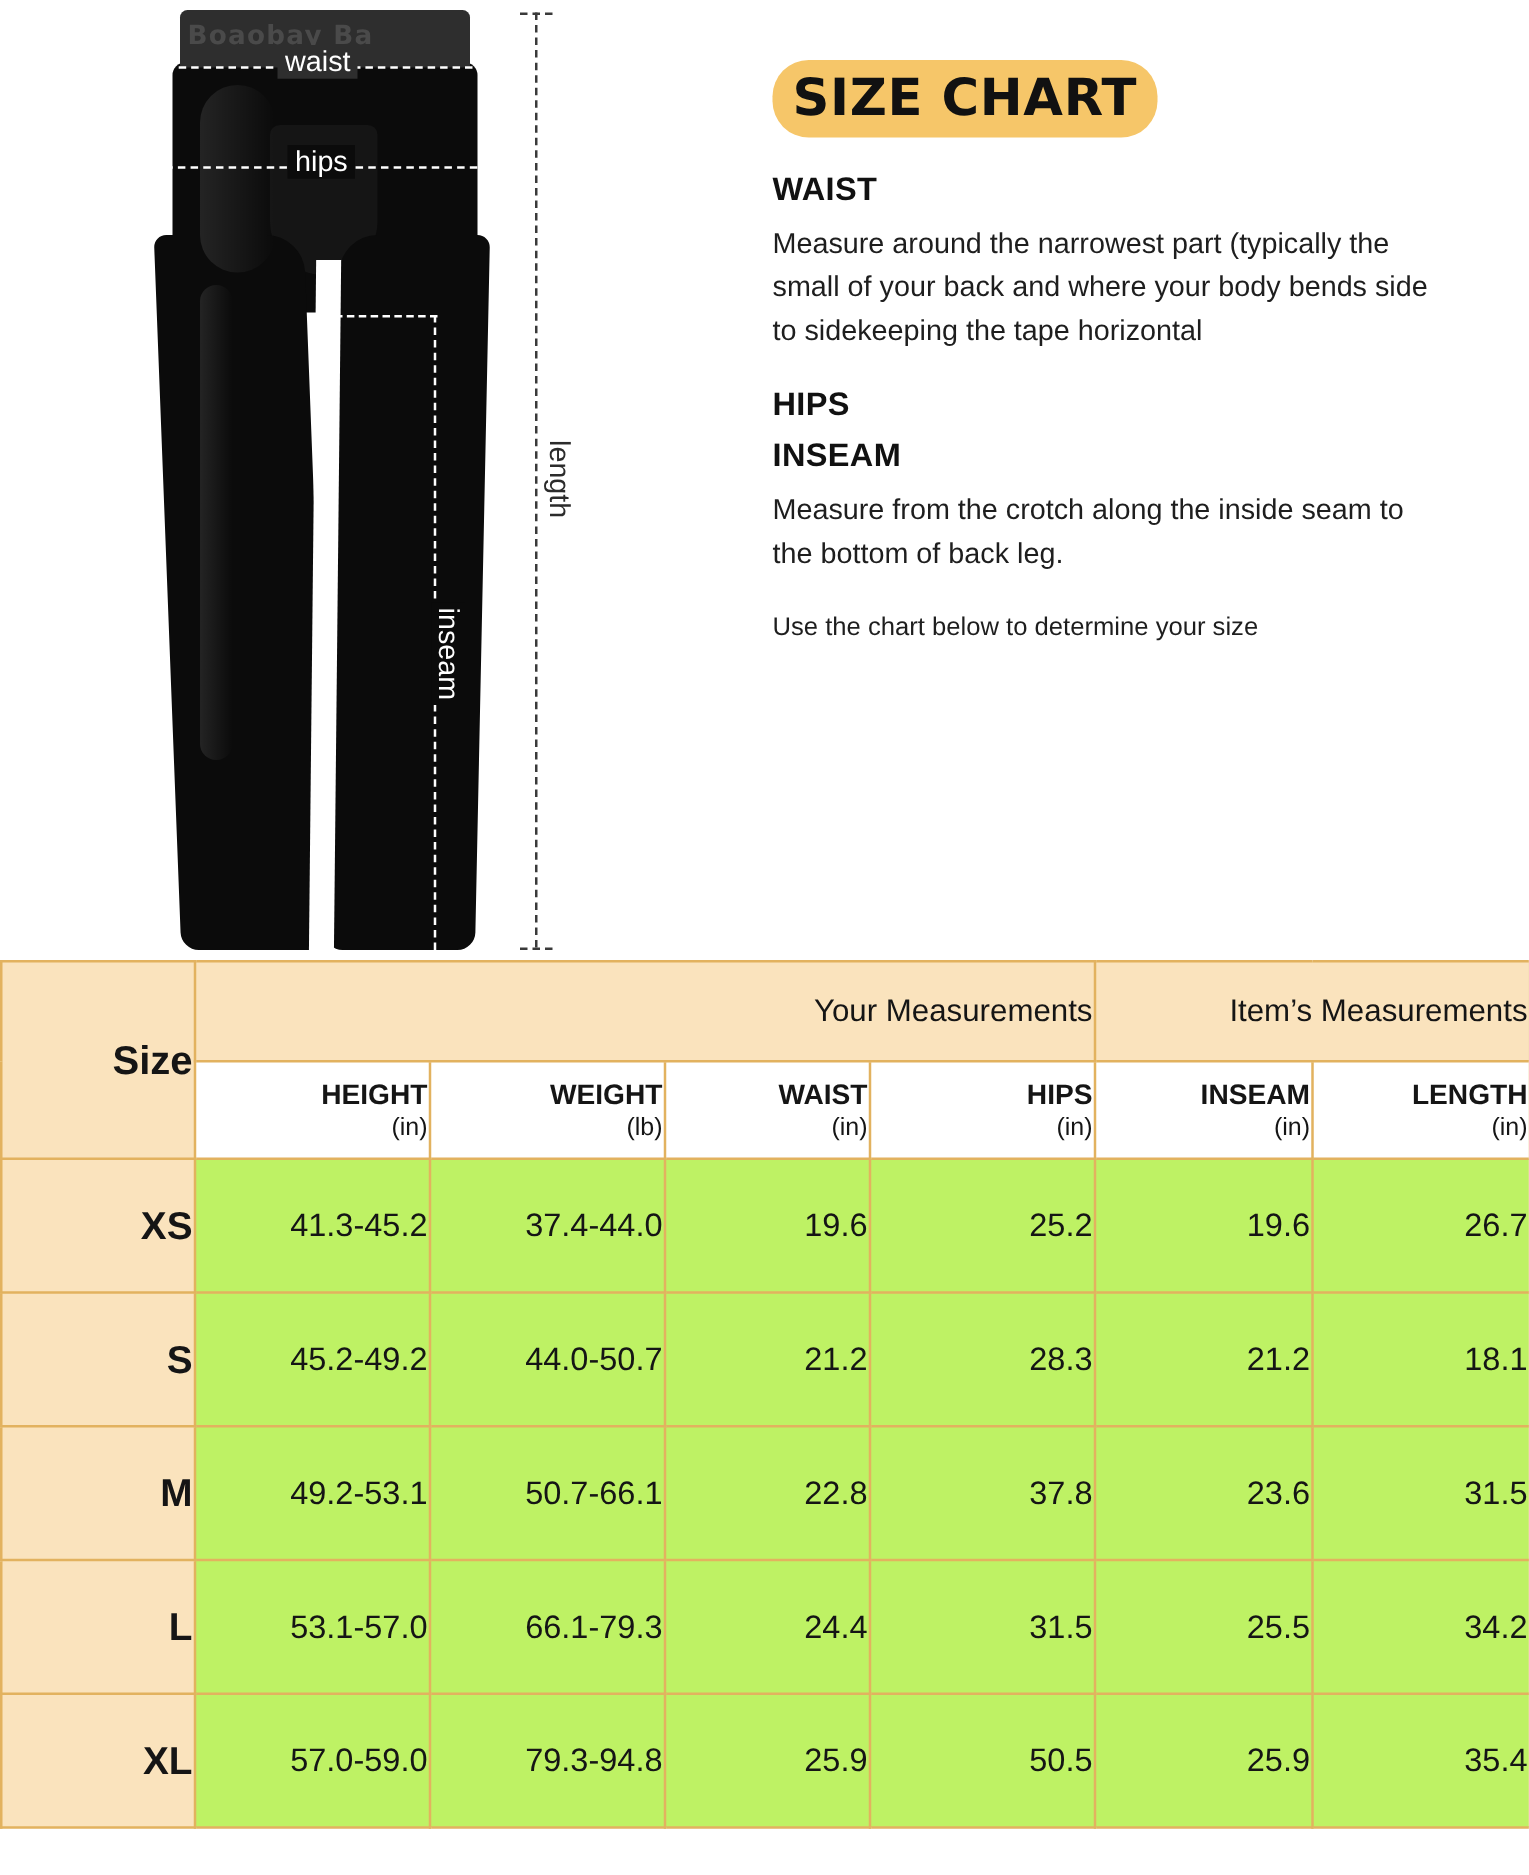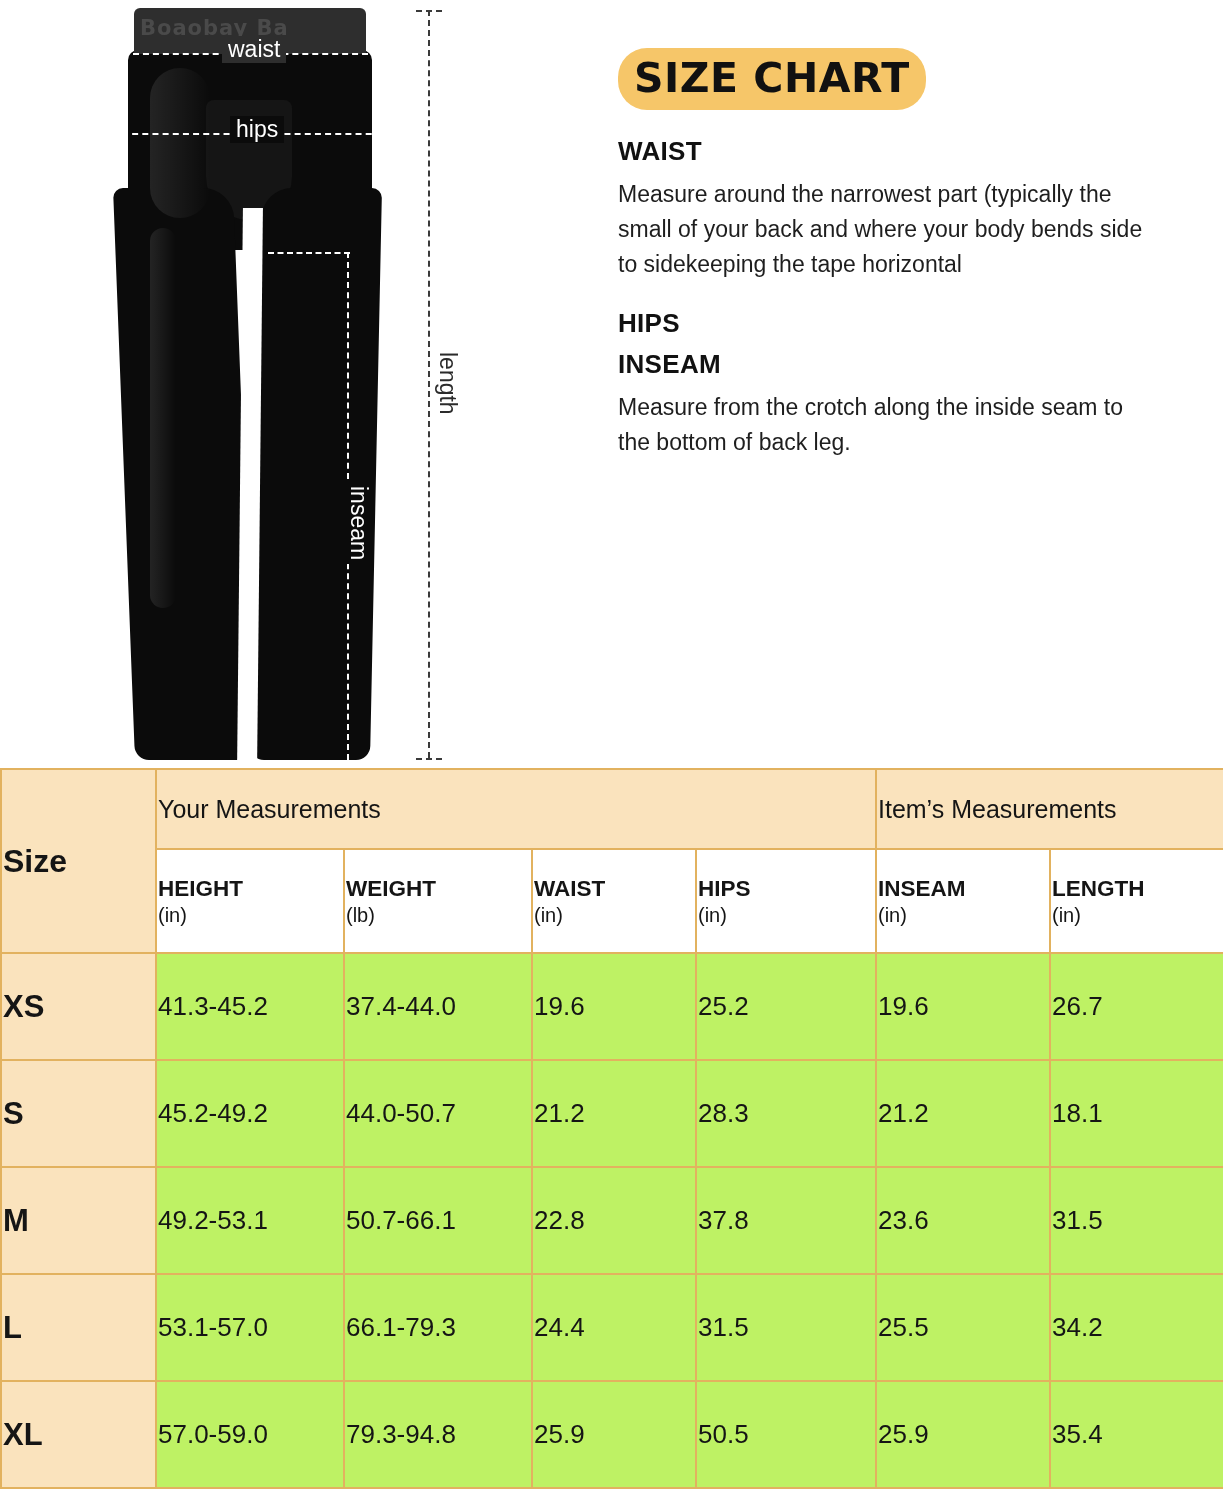--- a/index.html
+++ b/index.html
@@ -34,21 +34,21 @@
   .text-panel {
     position: relative;
     width: 623px;
     height: 768px;
     padding: 38px 60px 0 18px;
   }
 
   
   .pants {
     position: absolute;
-    left: 110px; top: 8px;
+    left: 120px; top: 8px;
     width: 280px; height: 752px;
   }
   .waistband {
     position: absolute;
     left: 24px; top: 0;
     width: 232px; height: 46px;
     background: #2e2e2e;
     border-radius: 6px 6px 2px 2px;
   }
   .brandtext {
@@ -185,21 +185,21 @@
     left: 0; top: 768px;
     width: 1223px;
   }
   table.size {
     border-collapse: collapse;
     width: 1223px;
     table-layout: fixed;
   }
   table.size td, table.size th {
     border: 2px solid #e2b25f;
-    text-align: left;
+    text-align: right;
     vertical-align: middle;
     font-family: "Liberation Sans", sans-serif;
     color: #151515;
   }
   .col-size   { width: 155px; }
   .col-height { width: 188px; }
   .col-weight { width: 188px; }
   .col-waist  { width: 164px; }
   .col-hips   { width: 180px; }
   .col-inseam { width: 174px; }
@@ -211,21 +211,21 @@
     height: 80px;
     font-weight: normal;
   }
   .size-cell-head {
     background: #fae3bd;
     font-size: 32px;
     font-weight: bold;
   }
   .sub-head {
     background: #ffffff;
-    height: 104px;
+    height: 78px;
     font-size: 22.5px;
     font-weight: bold;
     line-height: 1.22;
   }
   .sub-head .unit {
     font-weight: normal;
     font-size: 20px;
     display: block;
   }
   .size-label {
@@ -285,20 +285,21 @@
 
       <div>
         <div class="sec-head">HIPS</div>
       </div>
 
       <div>
         <div class="sec-head">INSEAM</div>
         <div class="sec-body tight">Measure from the crotch along the inside seam to the bottom of back leg.</div>
       </div>
 
+      <div class="use-chart">Use the chart below to determine your size</div>
     </div>
   </div>
 
   <div class="tbl-wrap">
     <table class="size">
       <colgroup>
         <col class="col-size">
           <col class="col-height">
           <col class="col-weight">
         <col class="col-waist">

